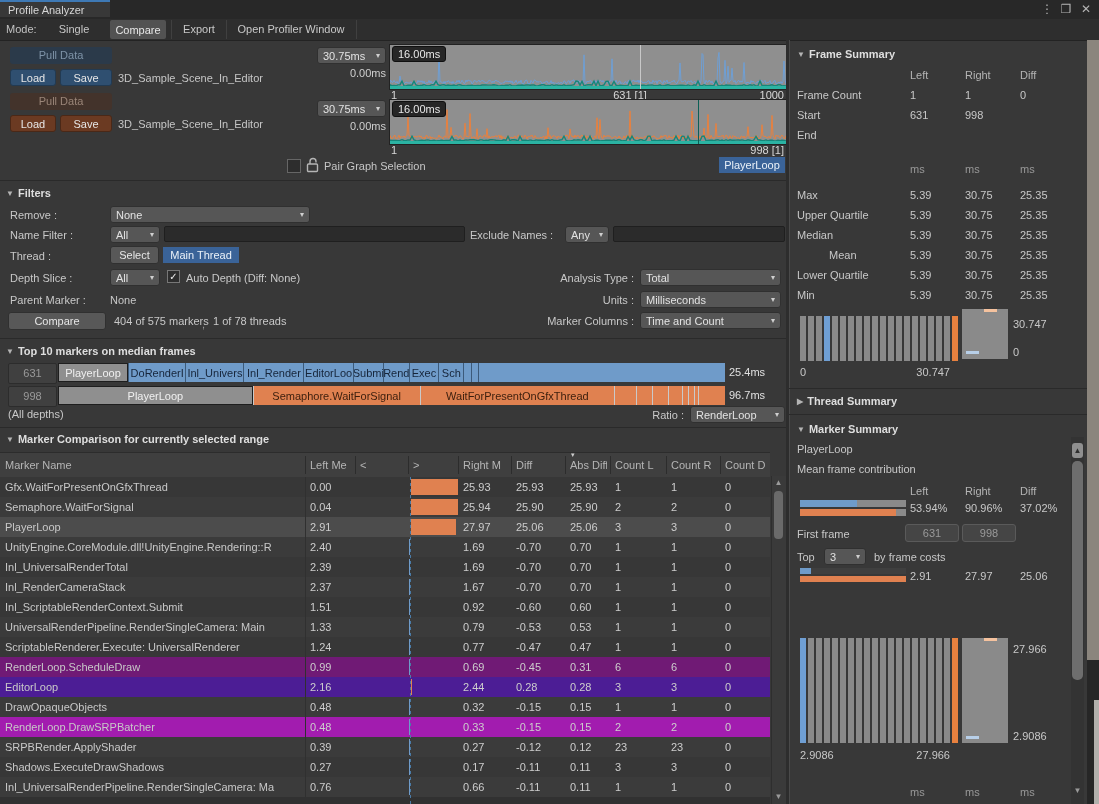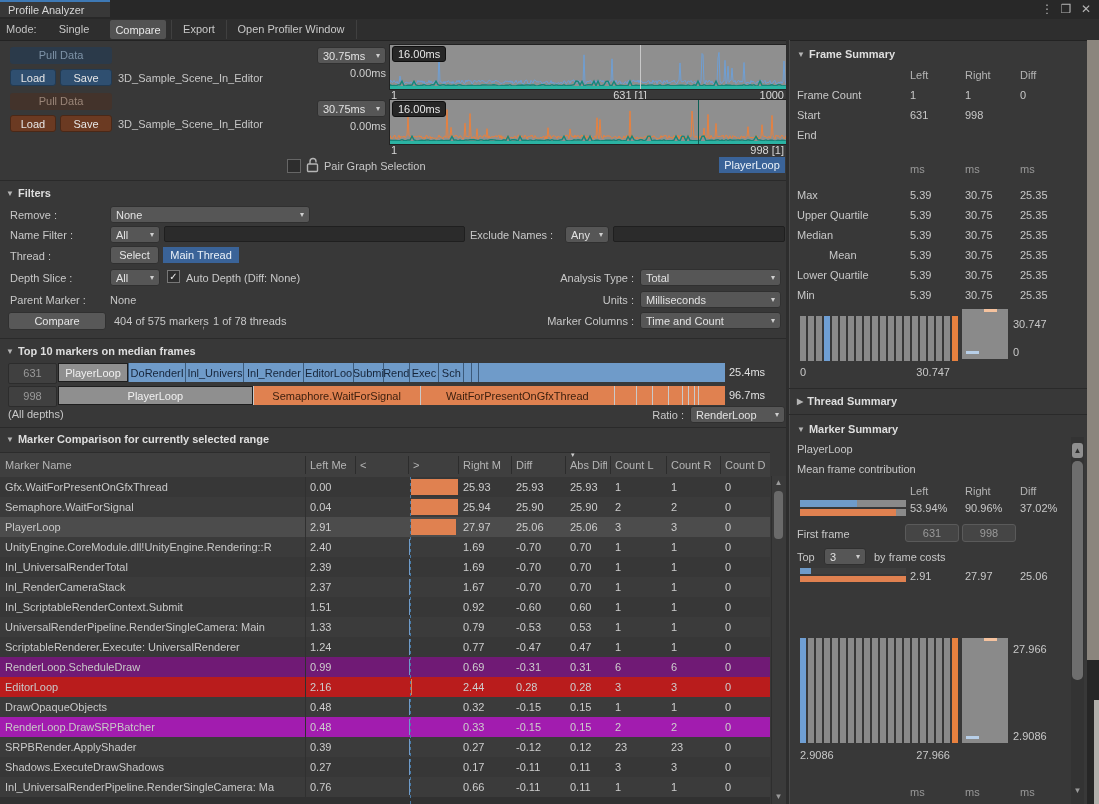--- a/index.html
+++ b/index.html
@@ -323,29 +323,29 @@
       <div class="cell" style="left: 615px; width: 52px; color: rgb(205, 205, 205);">1</div>
       <div class="cell" style="left: 671px; width: 50px; color: rgb(205, 205, 205);">1</div>
       <div class="cell" style="left: 725px; width: 46px; color: rgb(205, 205, 205);">0</div>
       <div style="position: absolute; left: 305px; top: 0px; width: 1px; height: 20px; background: rgb(48, 48, 48);"></div>
       <div style="position: absolute; left: 409px; top: 2px; width: 1px; height: 16px; background: rgb(111, 155, 201);"></div>
     </div>
     <div style="position: absolute; left: 0px; top: 180px; width: 770px; height: 20px; background: #701a75;">
       <div class="cell" style="left: 5px; width: 300px; color: rgb(200, 200, 200);">RenderLoop.ScheduleDraw</div>
       <div class="cell" style="left: 310px; width: 48px; color: rgb(205, 205, 205);">0.99</div>
       <div class="cell" style="left: 463px; width: 50px; color: rgb(205, 205, 205);">0.69</div>
-      <div class="cell" style="left: 516px; width: 50px; color: rgb(205, 205, 205);">-0.31</div>
+      <div class="cell" style="left: 516px; width: 50px; color: rgb(205, 205, 205);">-0.45</div>
       <div class="cell" style="left: 570px; width: 42px; color: rgb(205, 205, 205);">0.31</div>
       <div class="cell" style="left: 615px; width: 52px; color: rgb(205, 205, 205);">6</div>
       <div class="cell" style="left: 671px; width: 50px; color: rgb(205, 205, 205);">6</div>
       <div class="cell" style="left: 725px; width: 46px; color: rgb(205, 205, 205);">0</div>
       <div style="position: absolute; left: 305px; top: 0px; width: 1px; height: 20px; background: rgb(48, 48, 48);"></div>
       <div style="position: absolute; left: 409px; top: 2px; width: 1px; height: 16px; background: rgb(111, 155, 201);"></div>
     </div>
-    <div style="position: absolute; left: 0px; top: 200px; width: 770px; height: 20px; background: #b91c1c;">
+    <div style="position: absolute; left: 0px; top: 200px; width: 770px; height: 20px; background: #4c1d95;">
       <div class="cell" style="left: 5px; width: 300px; color: rgb(200, 200, 200);">EditorLoop</div>
       <div class="cell" style="left: 310px; width: 48px; color: rgb(205, 205, 205);">2.16</div>
       <div class="cell" style="left: 463px; width: 50px; color: rgb(205, 205, 205);">2.44</div>
       <div class="cell" style="left: 516px; width: 50px; color: rgb(205, 205, 205);">0.28</div>
       <div class="cell" style="left: 570px; width: 42px; color: rgb(205, 205, 205);">0.28</div>
       <div class="cell" style="left: 615px; width: 52px; color: rgb(205, 205, 205);">3</div>
       <div class="cell" style="left: 671px; width: 50px; color: rgb(205, 205, 205);">3</div>
       <div class="cell" style="left: 725px; width: 46px; color: rgb(205, 205, 205);">0</div>
       <div style="position: absolute; left: 305px; top: 0px; width: 1px; height: 20px; background: rgb(48, 48, 48);"></div>
       <div style="position: absolute; left: 411px; top: 2px; width: 1px; height: 16px; background: rgb(224, 129, 80);"></div>

